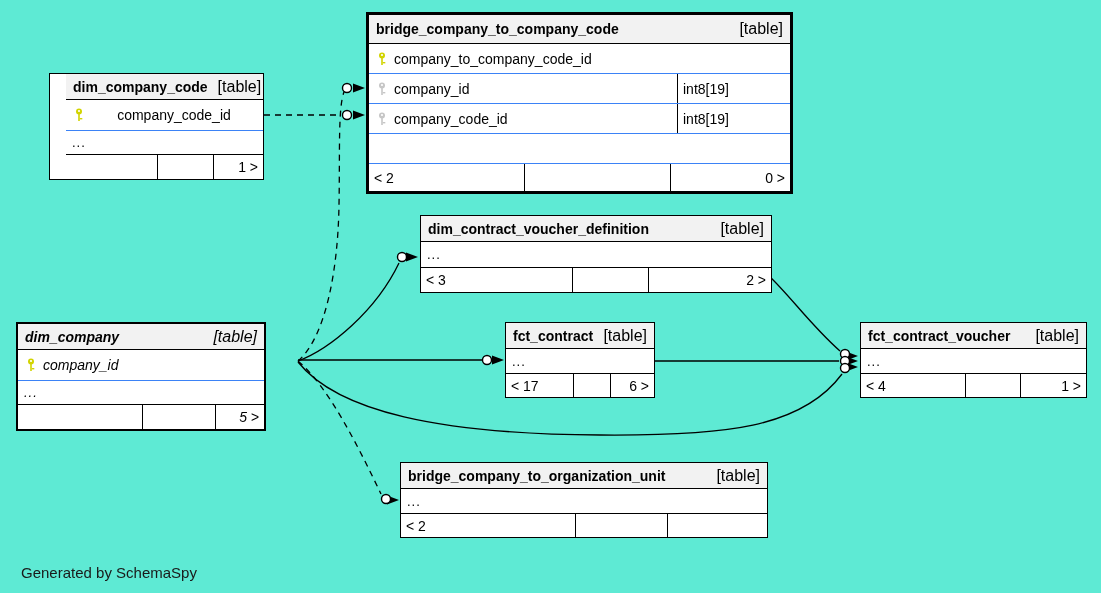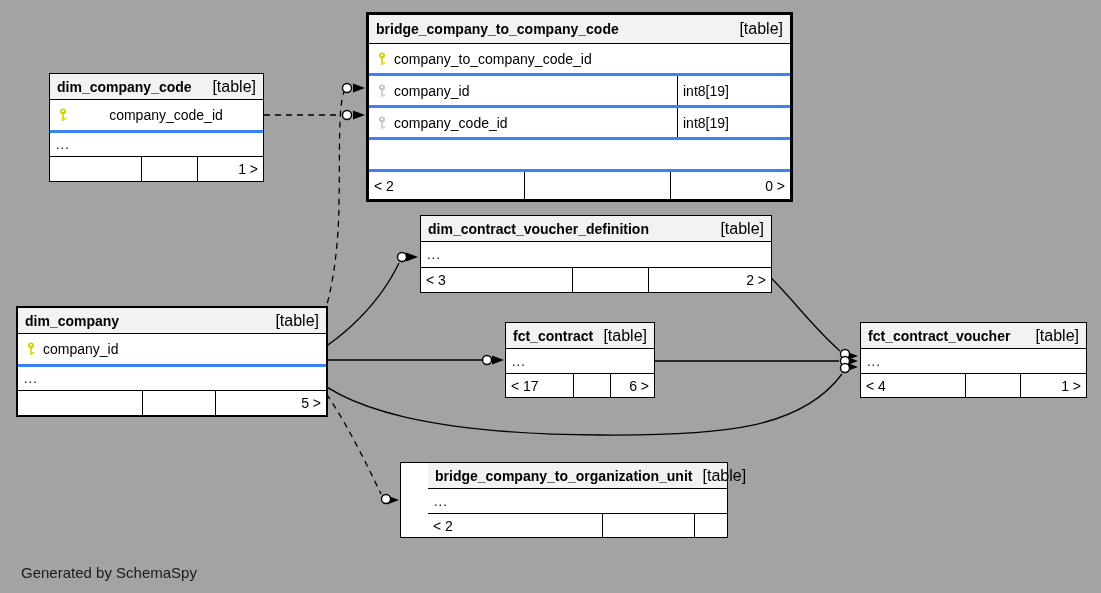--- a/index.html
+++ b/index.html
@@ -1,26 +1,26 @@
 <!DOCTYPE html>
 <html><head>
 <meta charset="utf-8">
 <style>
   html,body{margin:0;padding:0;background:#ffffff;width:1101px;height:593px;overflow:hidden;
     font-family:"Liberation Sans","DejaVu Sans",sans-serif;}
-  .stage{position:relative;width:1101px;height:593px;background:#a3a3a3;}
+  .stage{position:relative;width:1101px;height:593px;background:#5eead4;}
   .wires{position:absolute;left:0;top:0;z-index:1;}
   .tbl{position:absolute;background:#fff;border:1px solid #000;box-sizing:border-box;z-index:2;}
   .tbl.semi{border-width:2px;}
   .tbl.main{border-width:3px;}
   .thead{background:#f2f2f2;border-bottom:1px solid #000;display:flex;justify-content:space-between;
     align-items:center;padding:0 7px;height:25px;}
   .tname{font-weight:bold;font-size:14px;color:#000;}
   .ttag{font-size:16px;color:#000;margin-left:10px;white-space:nowrap;}
-  .trow{display:flex;align-items:stretch;border-bottom:3px solid #3b82f6;height:25px;}
+  .trow{display:flex;align-items:stretch;border-bottom:1px solid #3b82f6;height:25px;}
   .keyrow{height:30px;}
   .cname{display:flex;align-items:center;font-size:14px;color:#000;padding-left:7px;}
   .cname.grow{flex:1;}
   .cname .label{margin-left:6px;}
   .cname.centerlab .label{flex:1;text-align:center;margin-left:0;}
   .ctype{border-left:1px solid #000;display:flex;align-items:center;font-size:14px;
     padding-left:5px;flex:1;}
   .ellrow{display:flex;align-items:center;font-size:13px;padding-left:6px;height:23px;
     border-bottom:1px solid #000;letter-spacing:1px;}
   .tfoot{display:flex;height:24px;font-size:14px;}
@@ -122,21 +122,21 @@
     </div>
     <div class="trow">
     </div>
     <div class="tfoot">
       <div class="fc left" style="width:155px;">&lt; 2</div>
       <div class="fc mid" style="width:146px;"></div>
       <div class="fc right">0 &gt;</div>
     </div>
   </div>
 
-  <div class="tbl" style="left:49px;top:73px;width:215px;">
+  <div class="tbl" style="left:49px;top:73px;width:215px;padding-left:16px;">
     <div class="thead">
       <span class="tname">dim_company_code</span>
       <span class="ttag">[table]</span>
     </div>
     <div class="trow keyrow">
       <div class="cname grow centerlab">
         <span class="key pk">
           <svg width="12" height="14" viewBox="0 0 12 14">
               <circle cx="6" cy="3.4" r="3" fill="currentColor"></circle>
               <circle cx="6" cy="3" r="1.1" fill="#ffffff"></circle>
@@ -161,21 +161,21 @@
       <span class="ttag">[table]</span>
     </div>
     <div class="ellrow" style="height:25px;">...</div>
     <div class="tfoot">
       <div class="fc left" style="width:151px;">&lt; 3</div>
       <div class="fc mid" style="width:76px;"></div>
       <div class="fc right">2 &gt;</div>
     </div>
   </div>
 
-  <div class="tbl semi" style="left:16px;top:306px;width:312px;">
+  <div class="tbl semi" style="left:16px;top:322px;width:250px;font-style:italic;">
     <div class="thead">
       <span class="tname">dim_company</span>
       <span class="ttag">[table]</span>
     </div>
     <div class="trow keyrow">
       <div class="cname grow">
         <span class="key pk">
           <svg width="12" height="14" viewBox="0 0 12 14">
               <circle cx="6" cy="3.4" r="3" fill="currentColor"></circle>
               <circle cx="6" cy="3" r="1.1" fill="#ffffff"></circle>
@@ -213,21 +213,21 @@
       <span class="ttag">[table]</span>
     </div>
     <div class="ellrow" style="height:24px;">...</div>
     <div class="tfoot" style="height:23px;">
       <div class="fc left" style="width:104px;">&lt; 4</div>
       <div class="fc mid" style="width:55px;"></div>
       <div class="fc right">1 &gt;</div>
     </div>
   </div>
 
-  <div class="tbl" style="left:400px;top:462px;width:328px;padding-left:27px;">
+  <div class="tbl" style="left:400px;top:462px;width:368px;">
     <div class="thead">
       <span class="tname">bridge_company_to_organization_unit</span>
       <span class="ttag">[table]</span>
     </div>
     <div class="ellrow" style="height:24px;">...</div>
     <div class="tfoot" style="height:23px;">
       <div class="fc left" style="width:174px;">&lt; 2</div>
       <div class="fc mid" style="width:92px;"></div>
       <div class="fc right"></div>
     </div>

